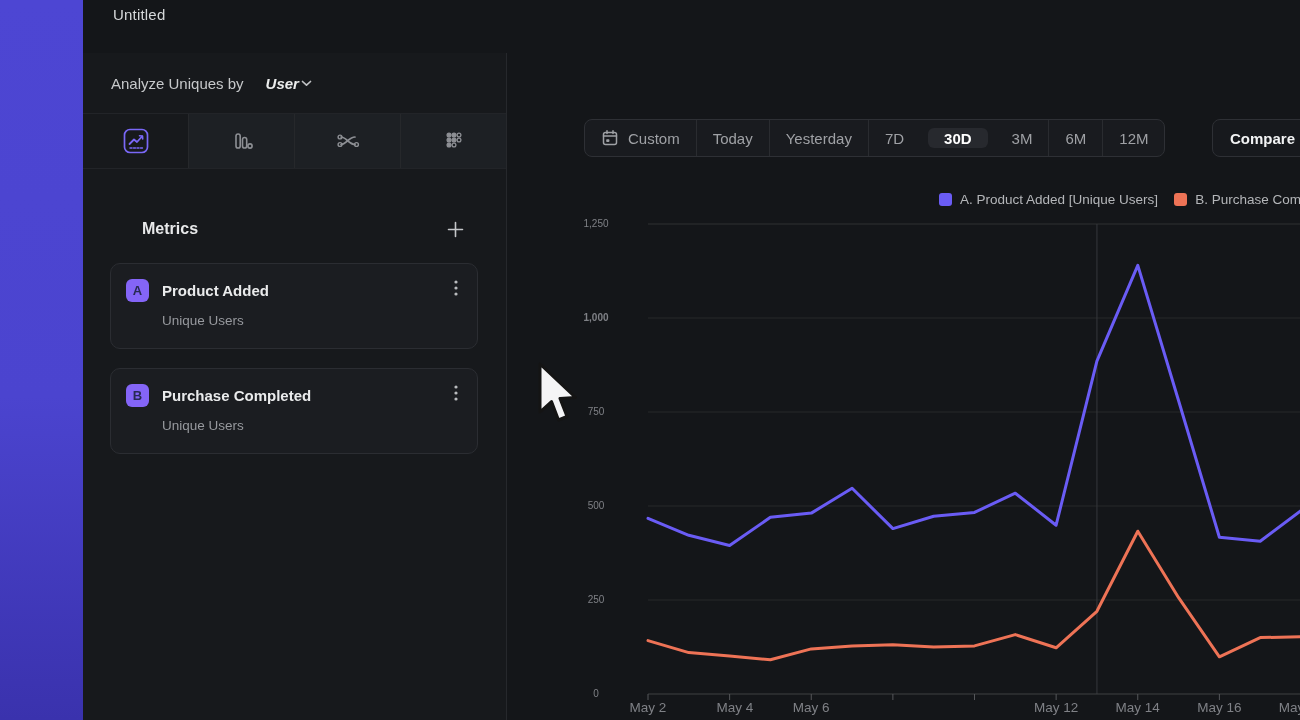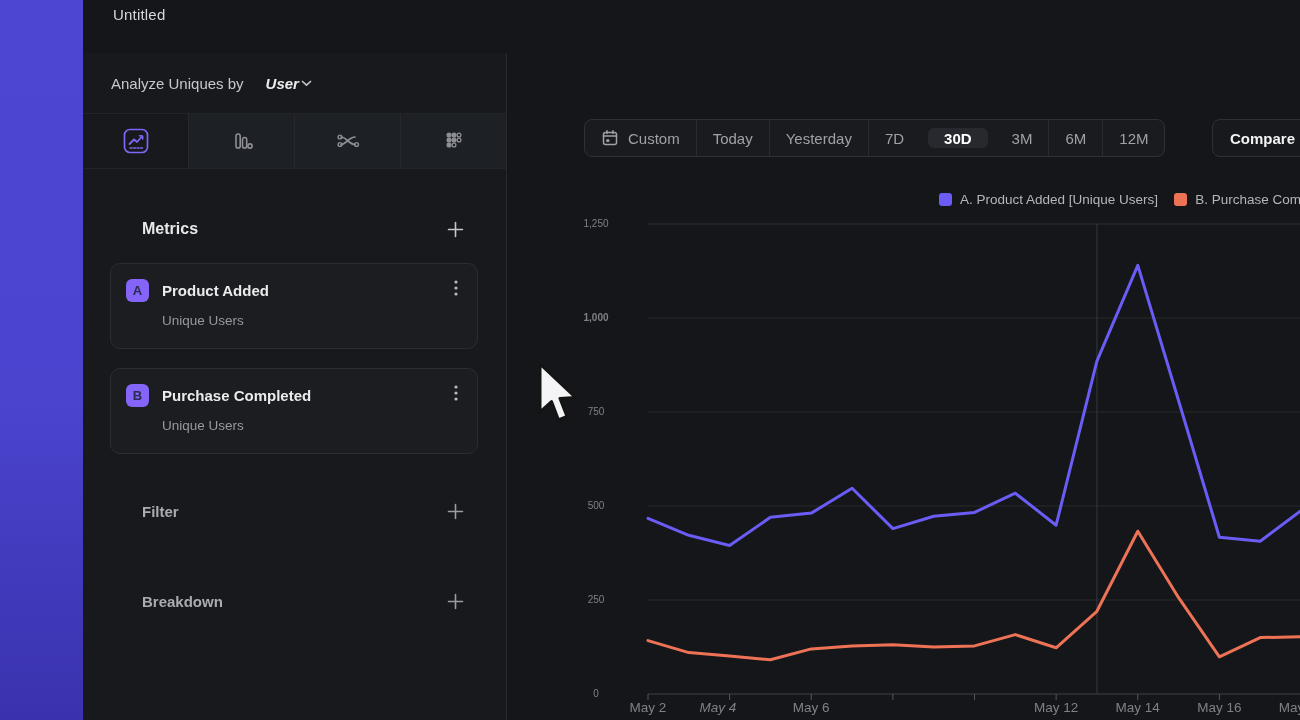--- a/index.html
+++ b/index.html
@@ -149,37 +149,21 @@
             <span class="kebab"><svg width="4" height="18" viewBox="0 0 4 18">
                 <circle cx="2" cy="3" r="1.6" fill="#b9bbbe"></circle>
                 <circle cx="2" cy="9" r="1.6" fill="#b9bbbe"></circle>
                 <circle cx="2" cy="15" r="1.6" fill="#b9bbbe"></circle>
               </svg></span>
           </div>
           <div class="msub">Unique Users</div>
         </div>
       </div>
 
-    <div class="sec-head" style="top:440px;">
-      <span class="t2">Filter</span>
-      <span class="plus-btn">
-        <svg width="19" height="19" viewBox="0 0 19 19">
-          <path d="M9.5 2.5 V16.5 M2.5 9.5 H16.5" stroke="#9b9da1" stroke-width="1.6" stroke-linecap="round"></path>
-        </svg>
-      </span>
-    </div>
-
-    <div class="sec-head" style="top:530px;">
-      <span class="t2">Breakdown</span>
-      <span class="plus-btn">
-        <svg width="19" height="19" viewBox="0 0 19 19">
-          <path d="M9.5 2.5 V16.5 M2.5 9.5 H16.5" stroke="#9b9da1" stroke-width="1.6" stroke-linecap="round"></path>
-        </svg>
-      </span>
-    </div>
+
   </div>
 
   <div class="panel">
     <div class="range-ctl" id="range-ctl">
         <div class="rseg">
           <svg width="18" height="18" viewBox="0 0 18 18">
             <rect x="2.5" y="3.5" width="13" height="12" rx="2" fill="none" stroke="#9fa1a5" stroke-width="1.5"></rect>
             <path d="M6 1.8 V4.5 M12 1.8 V4.5 M2.5 7 H15.5" stroke="#9fa1a5" stroke-width="1.5" stroke-linecap="round"></path>
             <rect x="5.2" y="10.3" width="3.2" height="2.8" rx="0.8" fill="#9fa1a5"></rect>
           </svg>
@@ -219,21 +203,21 @@
         </span>
       </div>
     <div id="axes">
         <div class="ylab" style="left: 54px; top: 632px;">0</div>
         <div class="ylab" style="left: 54px; top: 538px;">250</div>
         <div class="ylab" style="left: 54px; top: 444px;">500</div>
         <div class="ylab" style="left: 54px; top: 350px;">750</div>
         <div class="ylab" style="left: 54px; top: 256px; font-weight: bold;">1,000</div>
         <div class="ylab" style="left: 54px; top: 162px;">1,250</div>
         <div class="xlab" style="left: 106px;">May 2</div>
-        <div class="xlab" style="left: 176px; font-style: italic;">May 4</div>
+        <div class="xlab" style="left: 193px;">May 4</div>
         <div class="xlab" style="left: 269.25px;">May 6</div>
         <div class="xlab" style="left: 350.875px; margin-top: 25px;">May 8</div>
         <div class="xlab" style="left: 446px; margin-top: 29px;">May 10</div>
         <div class="xlab" style="left: 514.125px;">May 12</div>
         <div class="xlab" style="left: 595.75px;">May 14</div>
         <div class="xlab" style="left: 677.375px;">May 16</div>
         <div class="xlab" style="left: 759px;">May 18</div>
       </div>
     <svg class="plot" id="plot" width="653" height="478" viewBox="0 0 653 478">
         <line x1="0" y1="376" x2="653" y2="376" stroke="#26282b" stroke-width="1"></line>

